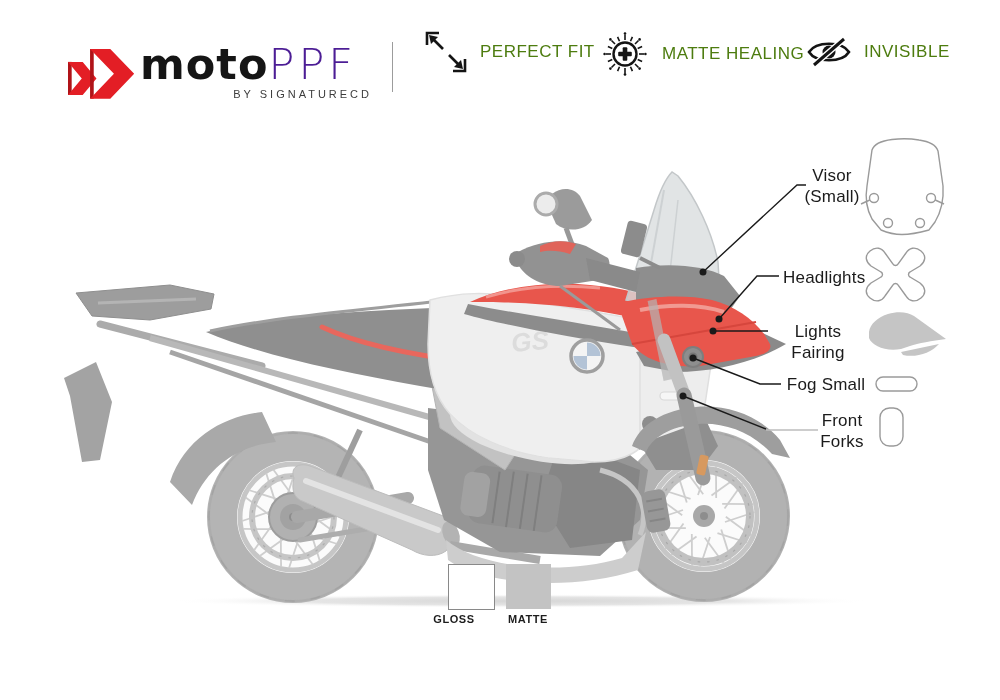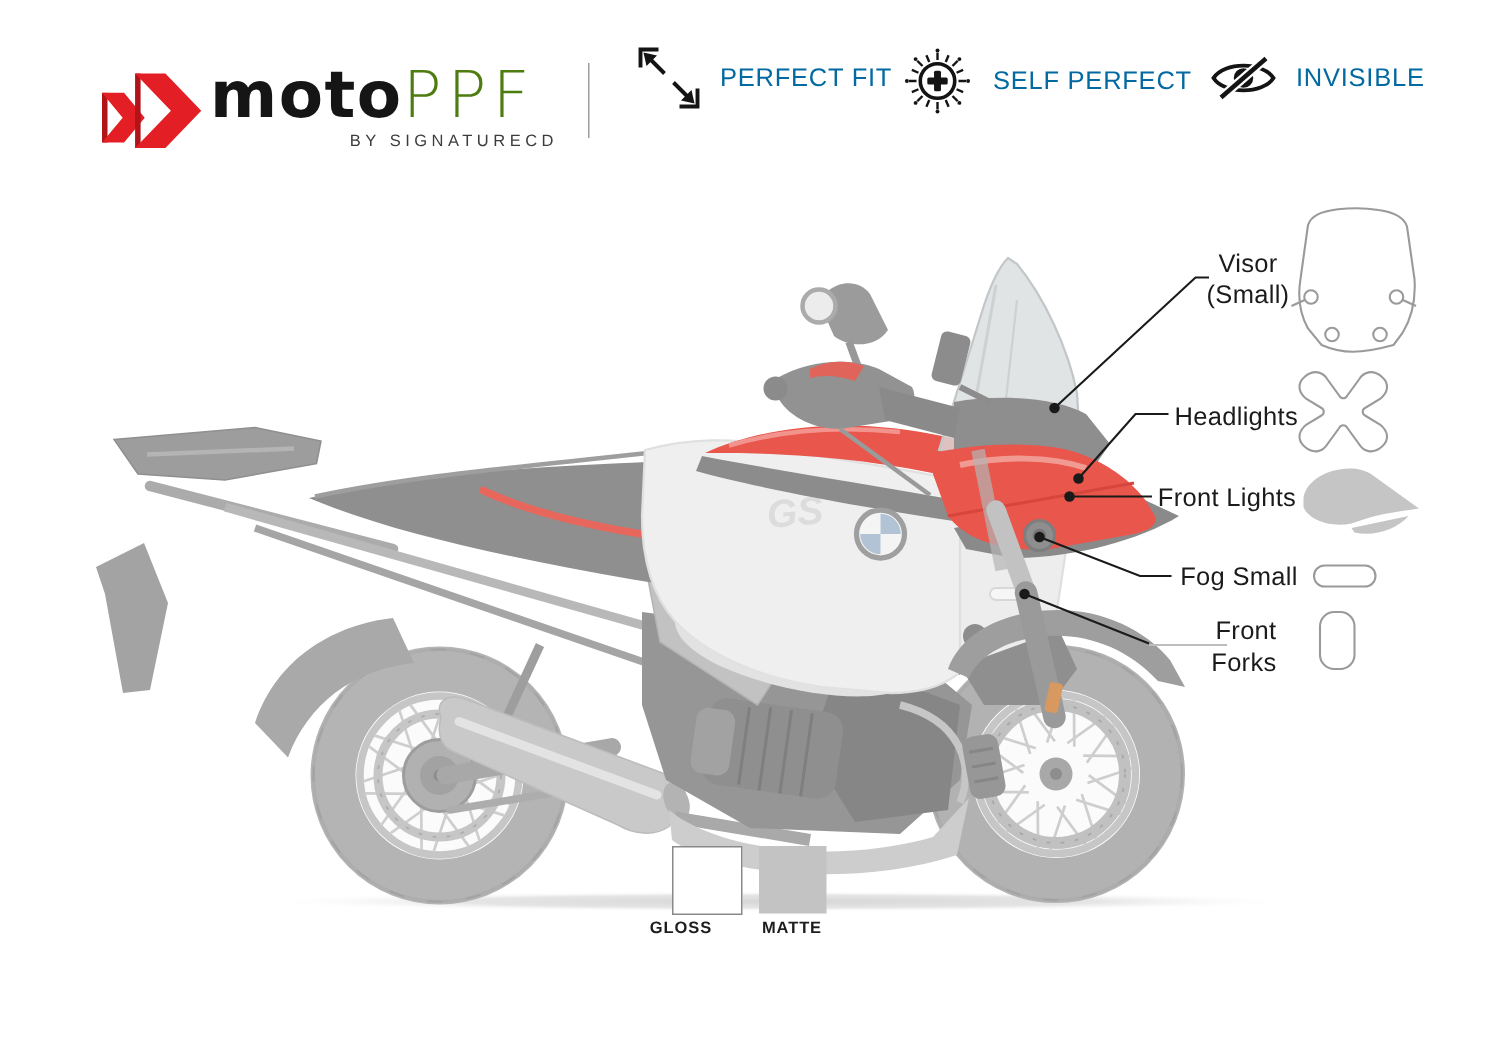--- a/index.html
+++ b/index.html
@@ -6,26 +6,26 @@
   .stage{position:relative;width:1000px;height:700px;background:#ffffff;overflow:hidden;
          font-family:"Liberation Sans",sans-serif;color:#1c1c1c;}
   
   .header{position:absolute;left:0;top:0;width:1000px;height:120px;}
   .logo{position:absolute;left:68px;top:40px;height:60px;display:flex;align-items:flex-start;}
   .logo-chevrons{position:absolute;left:0;top:5px;}
   .brand-text{position:absolute;left:72px;top:0;white-space:nowrap;}
   .brand-moto{font-family:"DejaVu Sans",sans-serif;font-weight:800;font-size:43px;line-height:48px;
               letter-spacing:1px;color:#151515;}
   .brand-ppf{font-family:"DejaVu Sans",sans-serif;font-weight:200;font-size:43px;line-height:48px;
-             letter-spacing:4px;color:#4d7c0f;}
+             letter-spacing:4px;color:#4c1d95;}
   .brand-tagline{position:absolute;left:72px;top:48px;width:232px;text-align:right;
                  font-size:11px;letter-spacing:3px;color:#3c3c3c;font-weight:400;}
   .header-divider{position:absolute;left:392px;top:42px;width:1px;height:50px;background:#9c9c9c;}
   .feature{position:absolute;top:0;height:120px;display:flex;align-items:center;gap:12px;}
-  .feature .flabel{font-size:17px;font-weight:500;letter-spacing:.5px;color:#0369a1;}
+  .feature .flabel{font-size:17px;font-weight:500;letter-spacing:.5px;color:#4d7c0f;}
   .f1{left:424px;top:-8px;} .f2{left:600px;top:-6px;} .f3{left:806px;top:-8px;}
   
   .scene{position:absolute;left:0;top:0;width:1000px;height:700px;}
   .bike-svg{position:absolute;left:0;top:0;}
   .callout{position:absolute;font-size:17px;line-height:21px;color:#1b1b1b;
            white-space:pre-line;text-align:center;letter-spacing:.2px;}
   
   .swatch{position:absolute;}
   .swatch-gloss{left:448px;top:564px;width:45px;height:44px;background:#ffffff;border:1px solid #898989;}
   .swatch-matte{left:506px;top:564px;width:45px;height:45px;background:#c3c3c3;border:0;}
@@ -94,21 +94,21 @@
             <circle cx="45.4" cy="25" r="1.3"></circle>
           <circle cx="10.4" cy="10.4" r="1.3"></circle>
             <circle cx="39.6" cy="39.6" r="1.3"></circle>
           <circle cx="10.4" cy="39.6" r="1.3"></circle>
             <circle cx="39.6" cy="10.4" r="1.3"></circle>
         </g>
         <circle cx="25" cy="25" r="11.5" fill="none" stroke="#141414" stroke-width="2.4"></circle>
         <rect x="18.2" y="22.7" width="13.6" height="4.6" rx="1" fill="#141414"></rect>
         <rect x="22.7" y="18.2" width="4.6" height="13.6" rx="1" fill="#141414"></rect>
       </svg>
-      <span class="flabel">SELF PERFECT</span>
+      <span class="flabel">MATTE HEALING</span>
     </div>
 
     <div class="feature f3">
       <svg width="46" height="36" viewBox="0 0 46 36">
         <path d="M3,18 C10,7 36,7 43,18 C36,29 10,29 3,18 Z" fill="none" stroke="#141414" stroke-width="2.6"></path>
         <circle cx="23" cy="18" r="6.5" fill="#141414"></circle>
         <line x1="8" y1="31" x2="38" y2="5" stroke="#ffffff" stroke-width="6"></line>
         <line x1="8" y1="31" x2="38" y2="5" stroke="#141414" stroke-width="3"></line>
       </svg>
       <span class="flabel">INVISIBLE</span>
@@ -338,23 +338,23 @@
           <path d="M901,352 L939,344 C931,353 916,358 903,355 Z" fill="#c5c5c5"></path>
         </g>
         <rect x="876" y="377" width="41" height="14" rx="7"></rect>
         <rect x="880" y="408" width="23" height="38" rx="9.5"></rect>
       </g>
     </svg>
 
     <div class="callout" style="left:787px;top:165px;width:90px;">Visor
 (Small)</div>
     <div class="callout" style="left:783px;top:267px;width:82px;">Headlights</div>
-    <div class="callout" style="left:766px;top:321px;width:104px;">Front Lights</div>
+    <div class="callout" style="left:766px;top:321px;width:104px;">Lights Fairing</div>
     <div class="callout" style="left:782px;top:374px;width:88px;">Fog Small</div>
-    <div class="callout" style="left:791px;top:410px;width:60px;text-align:right;">Front
+    <div class="callout" style="left:812px;top:410px;width:60px;">Front
 Forks</div>
 
     <div class="swatch swatch-gloss"></div>
     <div class="swatch swatch-matte"></div>
     <div class="swatch-label lab-gloss">GLOSS</div>
     <div class="swatch-label lab-matte">MATTE</div>
   </div>
 </div>
 
 </body></html>

